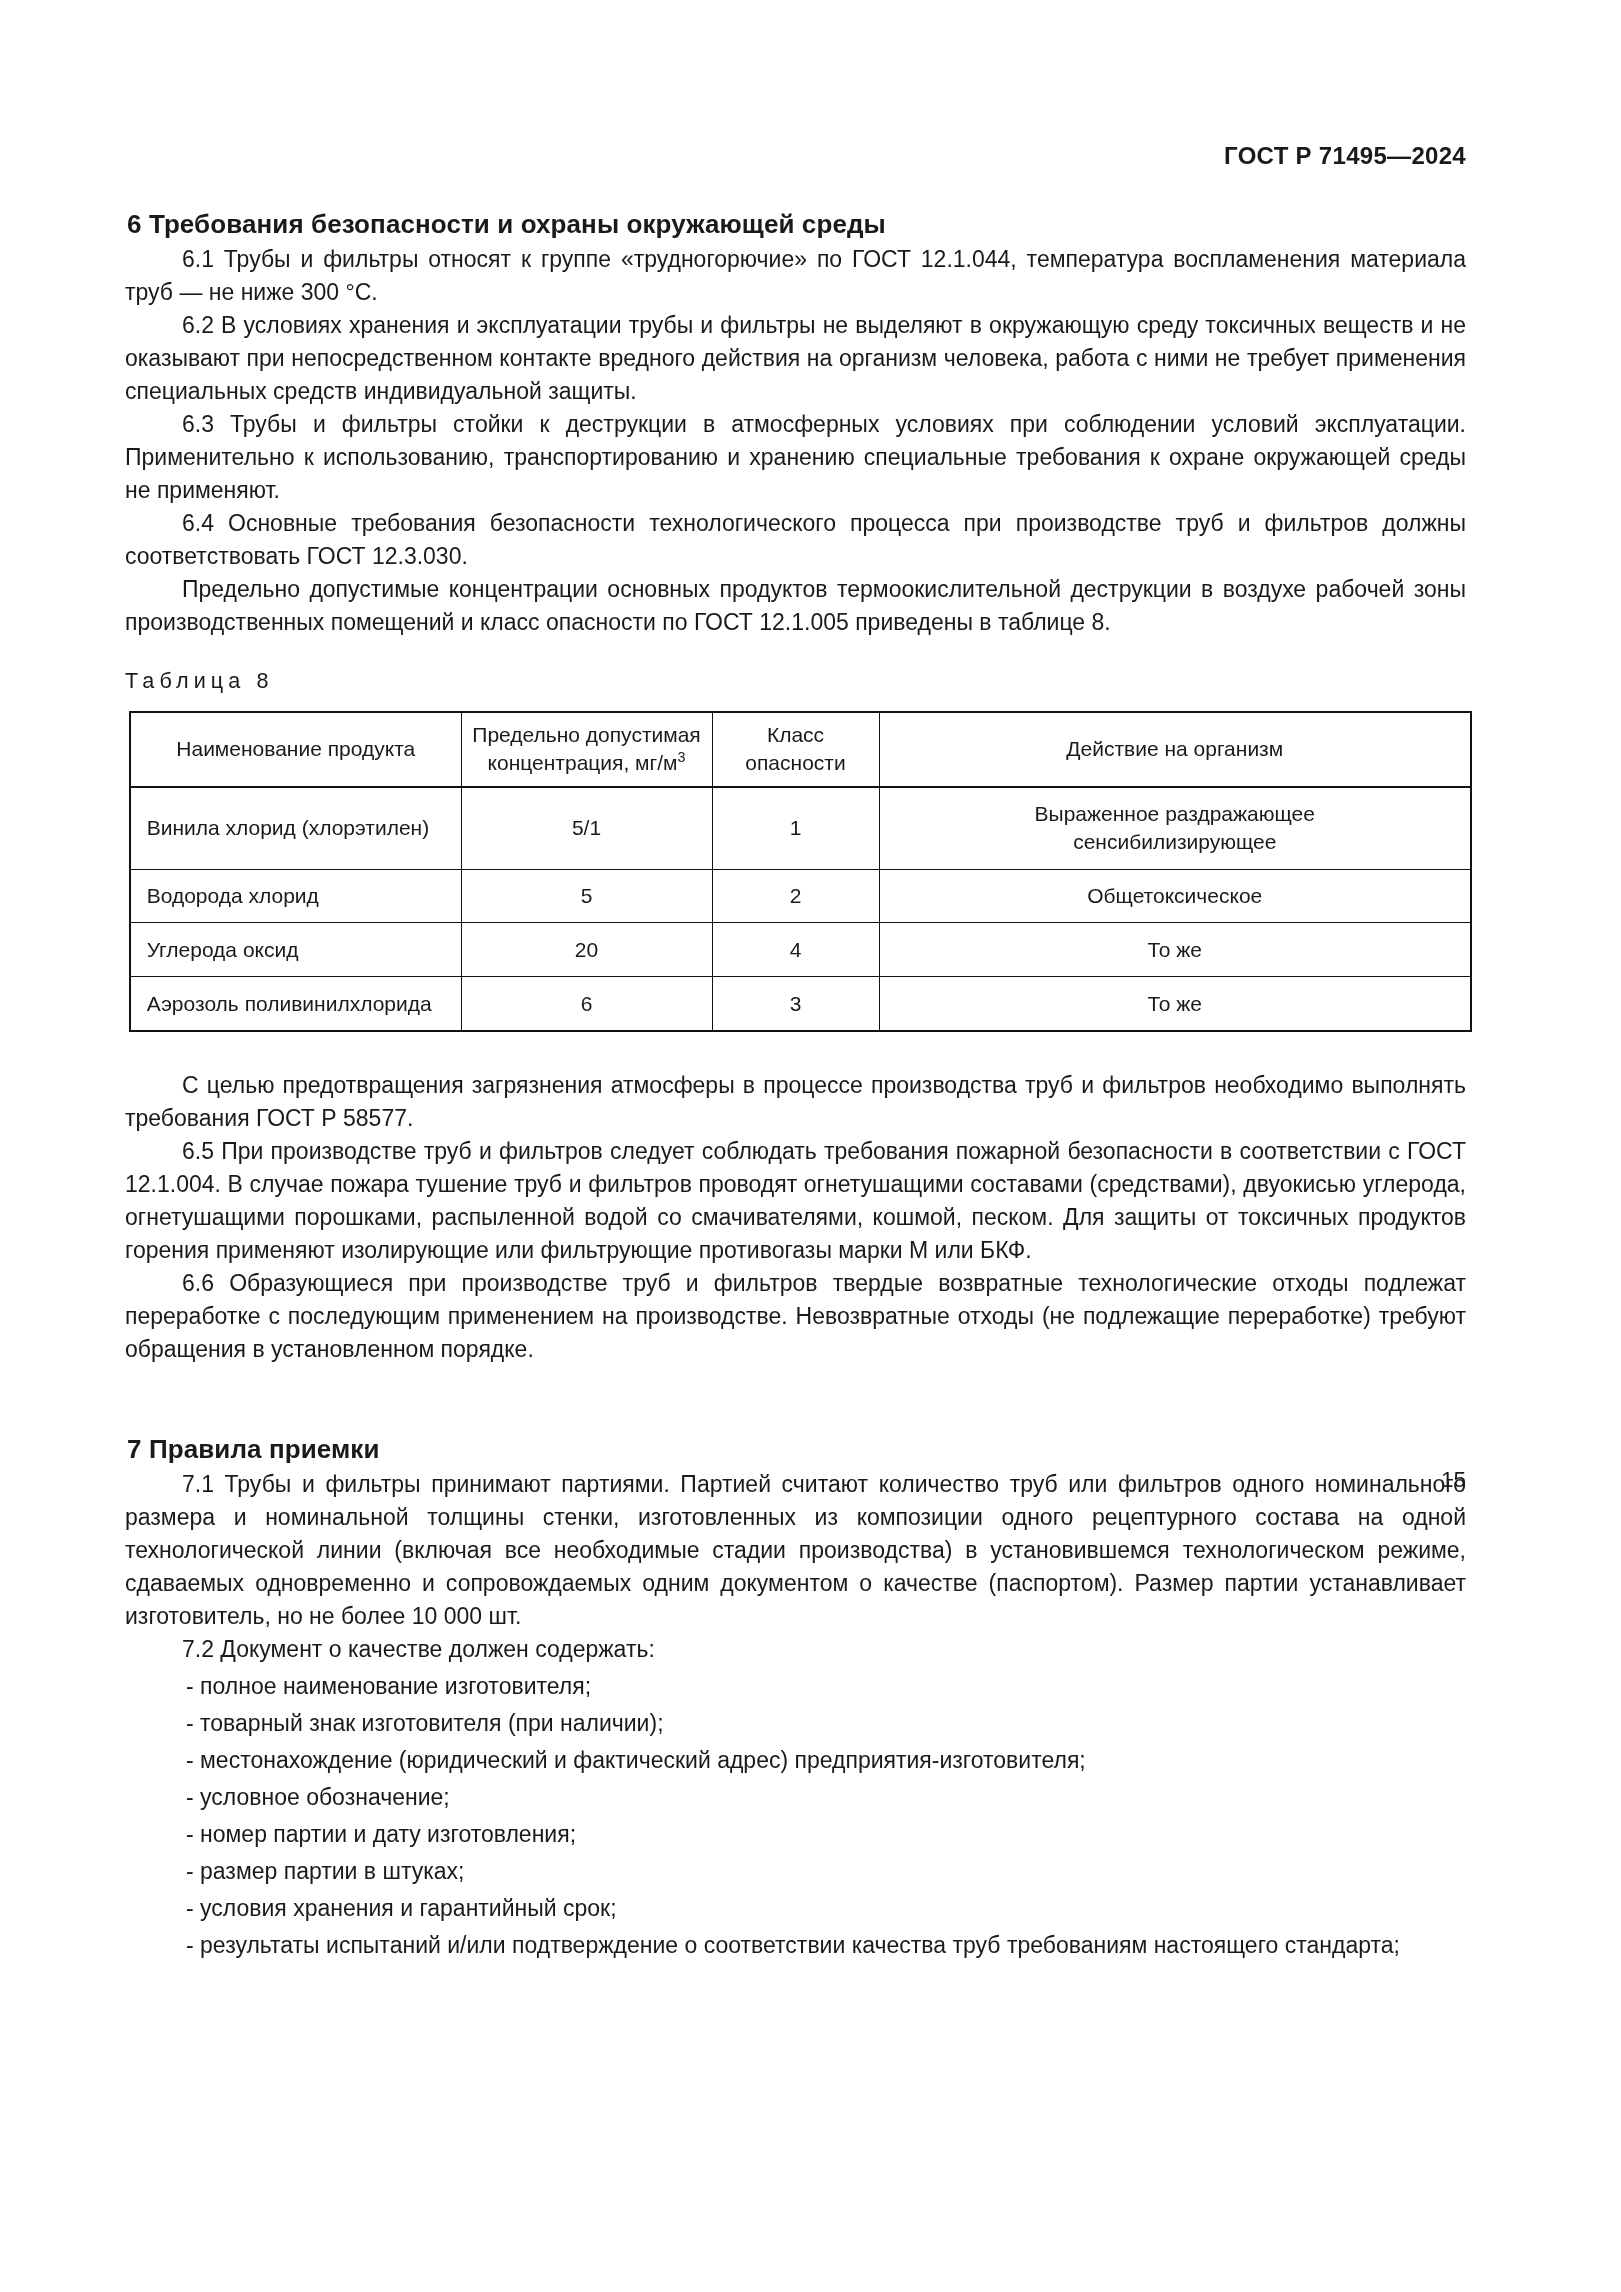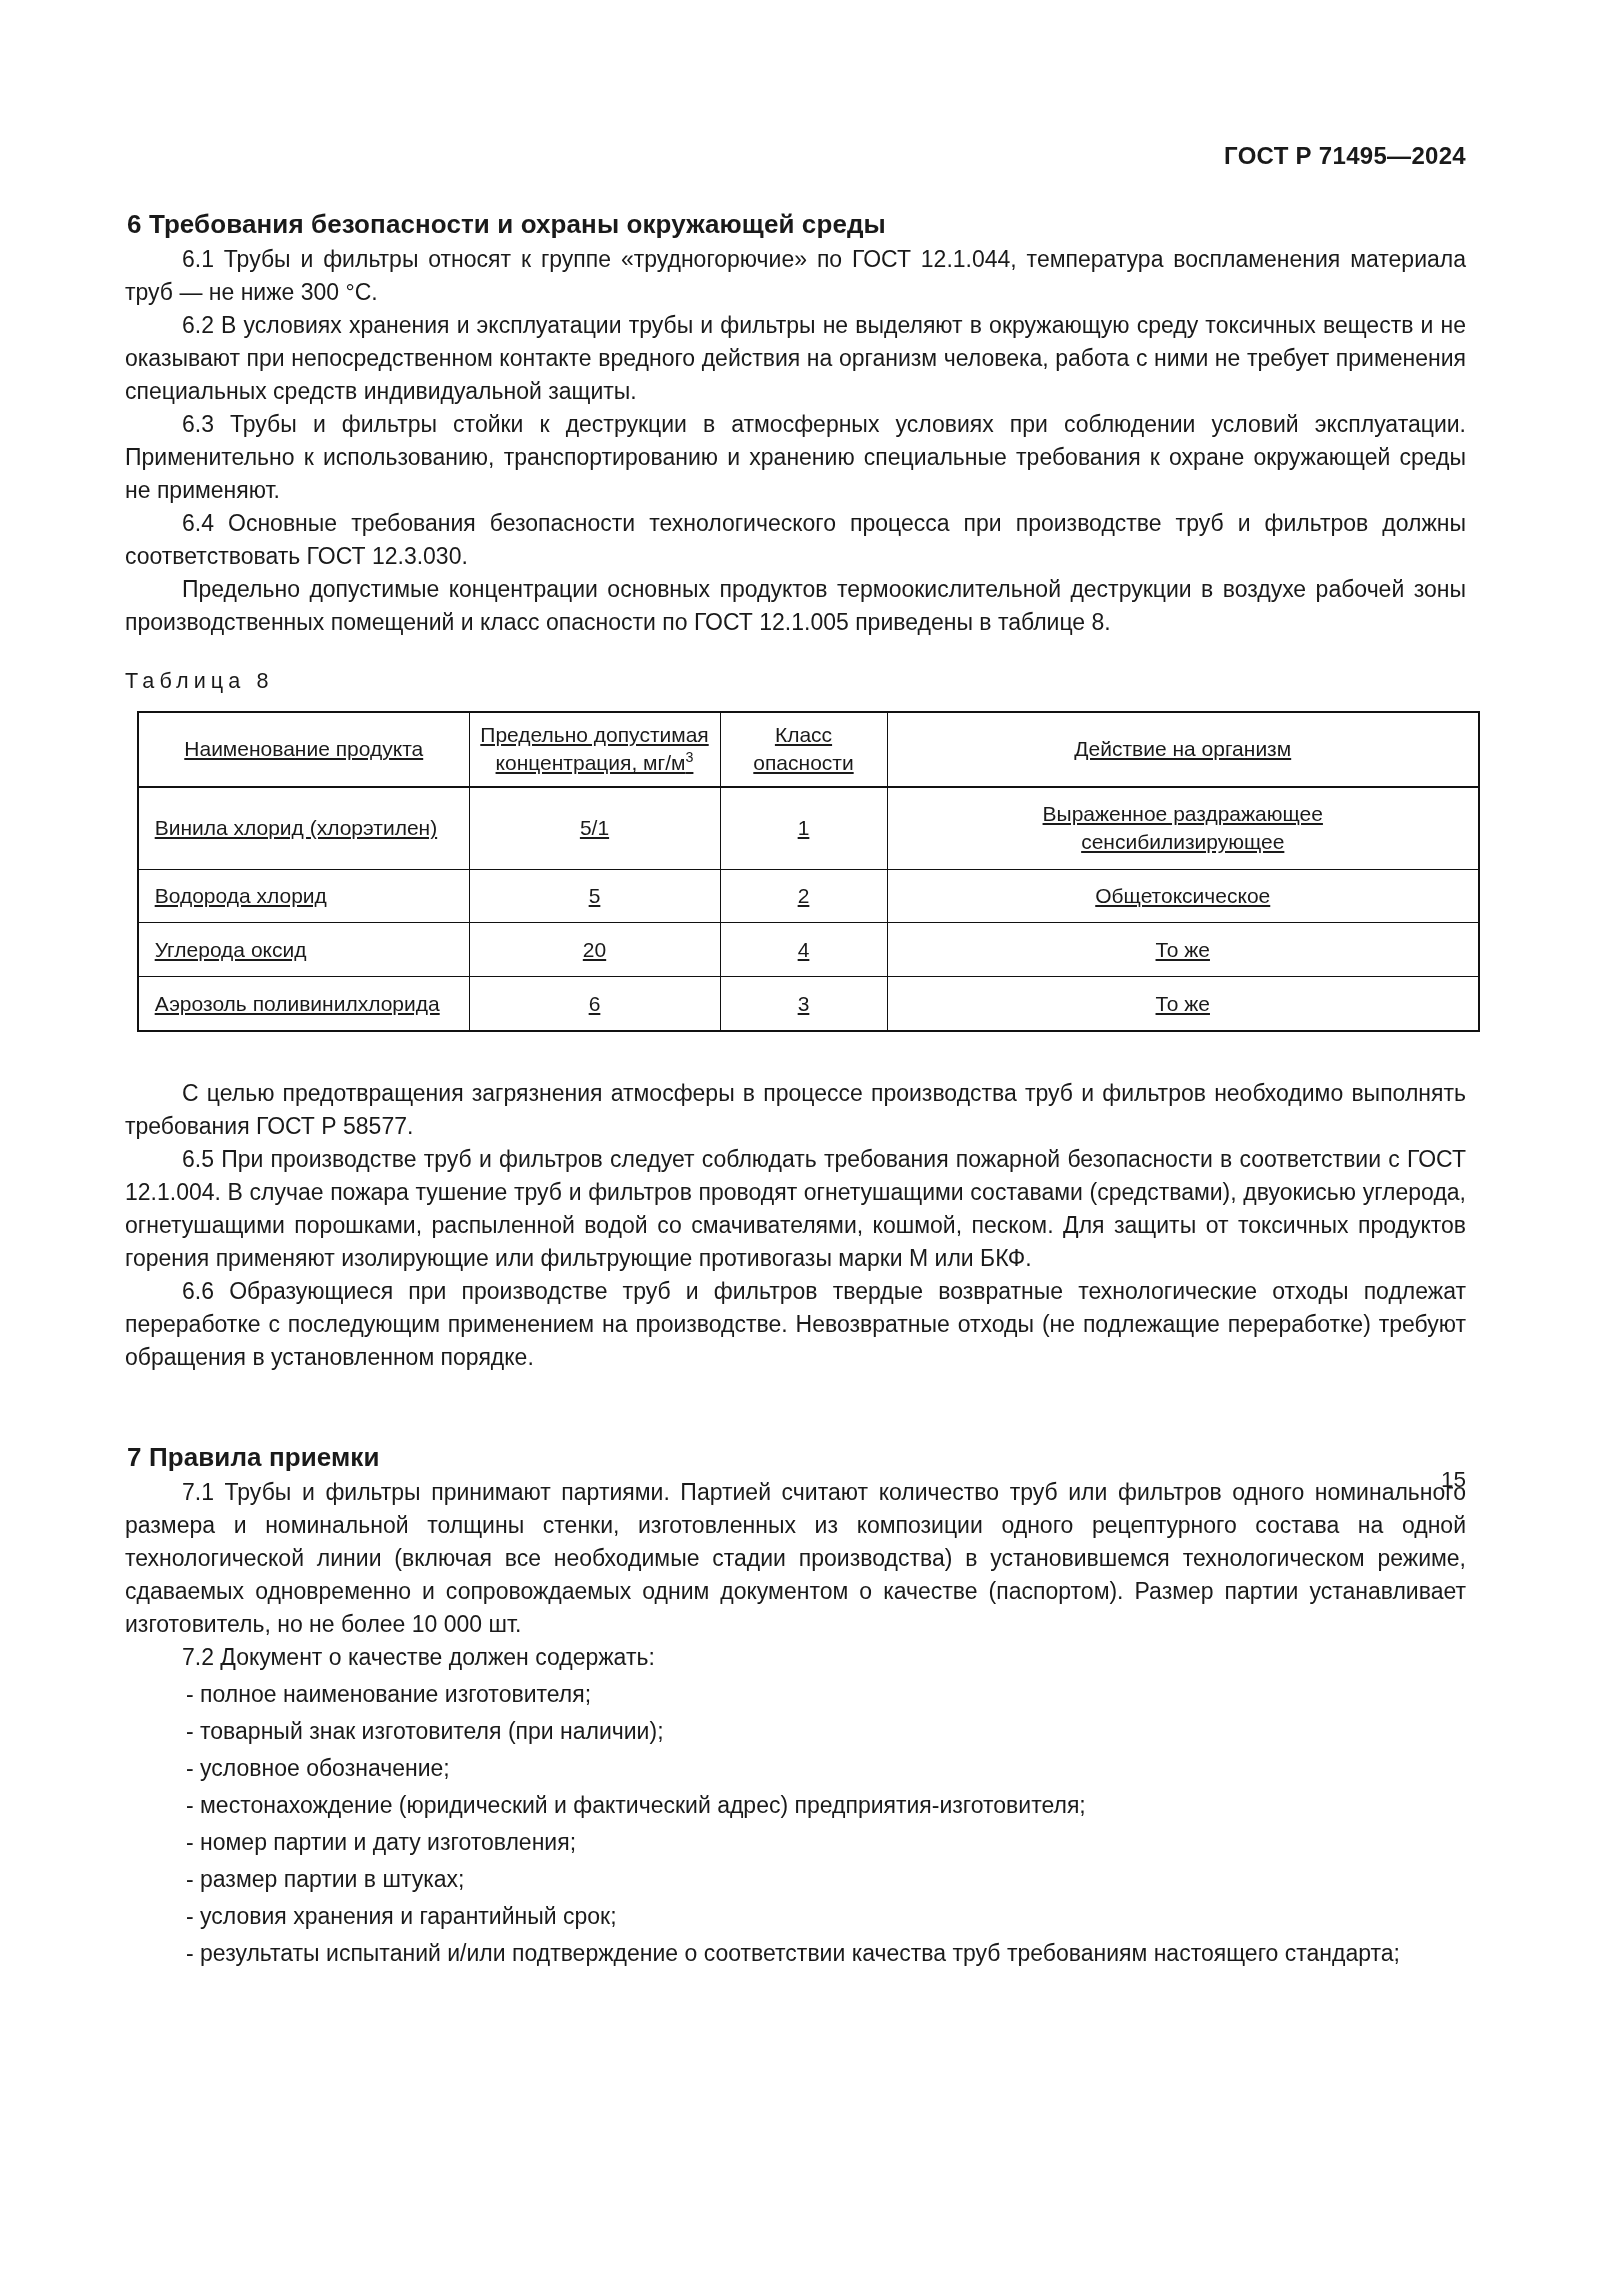--- a/index.html
+++ b/index.html
@@ -80,23 +80,22 @@
     letter-spacing: 5.1px;
     margin: 0 0 17.6px 0;
     padding: 0;
   }
 
   
   table.gost-table {
     border-collapse: collapse;
     width: 1341px;
     table-layout: fixed;
-    margin: 12px;
+    margin: 4px;
     border: 2.5px solid #111;
-    text-decoration: underline;
   }
   table.gost-table td,
   table.gost-table th {
     border: 1.6px solid #111;
     font-weight: normal;
     font-size: 21px;
     line-height: 28px;
     padding: 5.9px 7.8px;
     vertical-align: middle;
   }
@@ -216,22 +215,22 @@
     <div class="section-gap"></div>
 
     <h2 class="section-heading heading-7">7 Правила приемки</h2>
 
     <p class="para">7.1 Трубы и фильтры принимают партиями. Партией считают количество труб или фильтров одного номинального размера и номинальной толщины стенки, изготовленных из композиции одного рецептурного состава на одной технологической линии (включая все необходимые стадии производства) в установившемся технологическом режиме, сдаваемых одновременно и сопровождаемых одним документом о качестве (паспортом). Размер партии устанавливает изготовитель, но не более 10 000 шт.</p>
     <p class="para">7.2 Документ о качестве должен содержать:</p>
 
     <div class="list-block">
       <p class="bullet">- полное наименование изготовителя;</p>
       <p class="bullet">- товарный знак изготовителя (при наличии);</p>
+      <p class="bullet">- местонахождение (юридический и фактический адрес) предприятия-изготовителя;</p>
       <p class="bullet">- условное обозначение;</p>
-      <p class="bullet">- местонахождение (юридический и фактический адрес) предприятия-изготовителя;</p>
       <p class="bullet">- номер партии и дату изготовления;</p>
       <p class="bullet">- размер партии в штуках;</p>
       <p class="bullet">- условия хранения и гарантийный срок;</p>
       <p class="bullet">- результаты испытаний и/или подтверждение о соответствии качества труб требованиям настоящего стандарта;</p>
     </div>
 
   </div>
 
   <div class="page-number">15</div>
 

